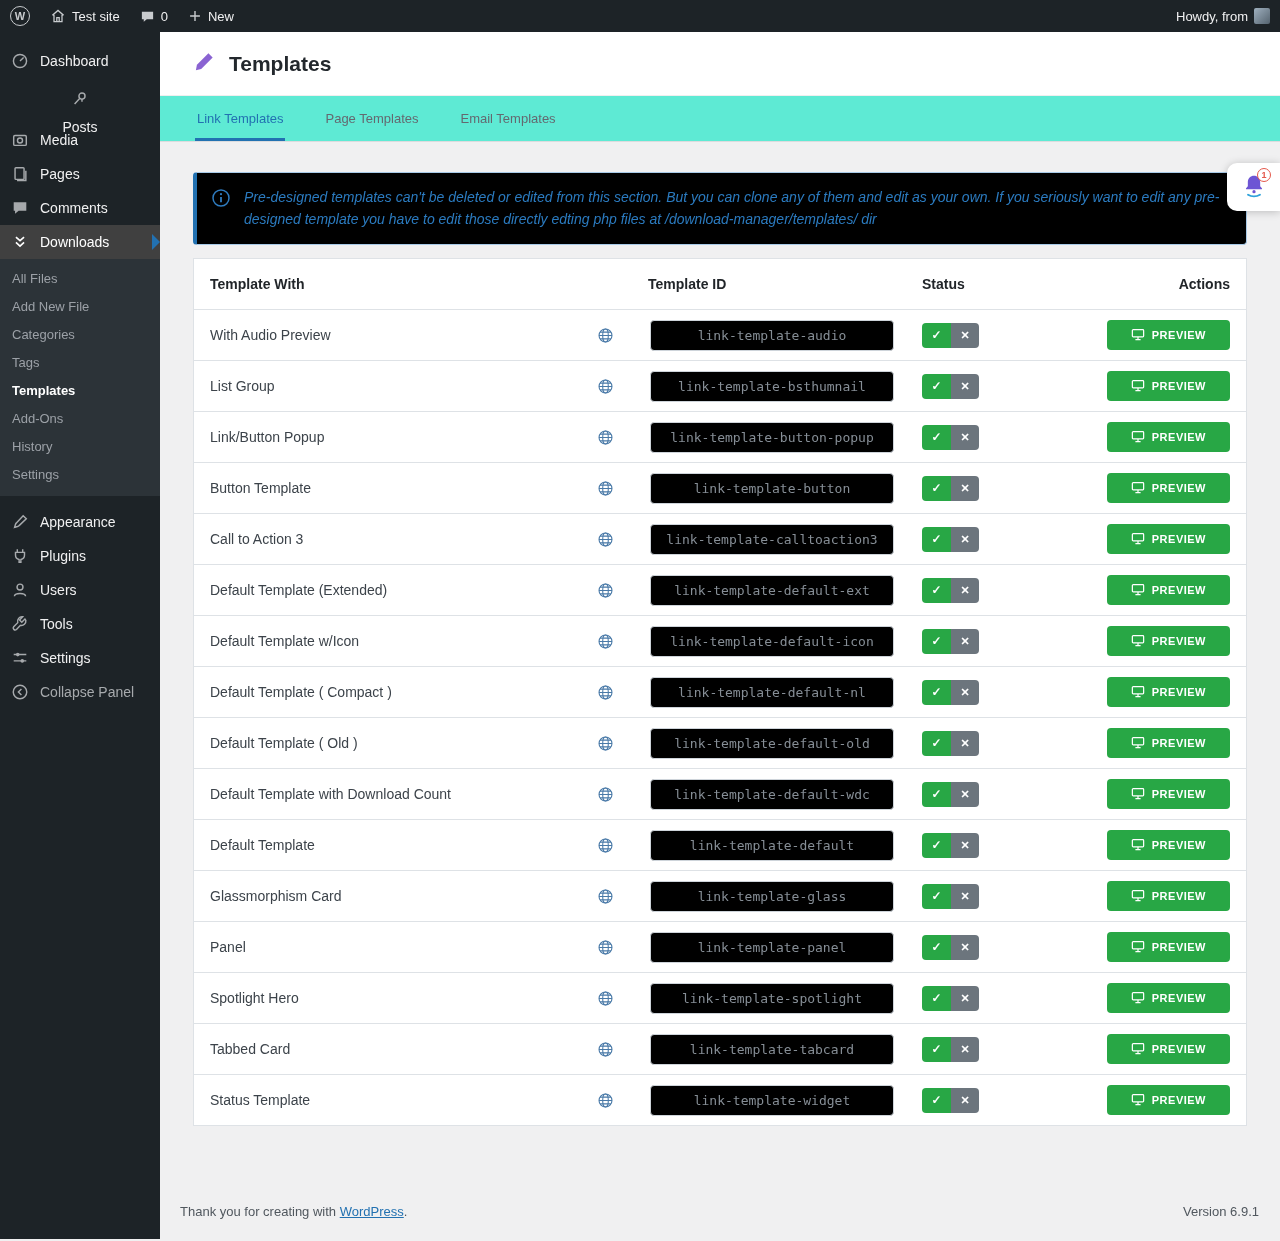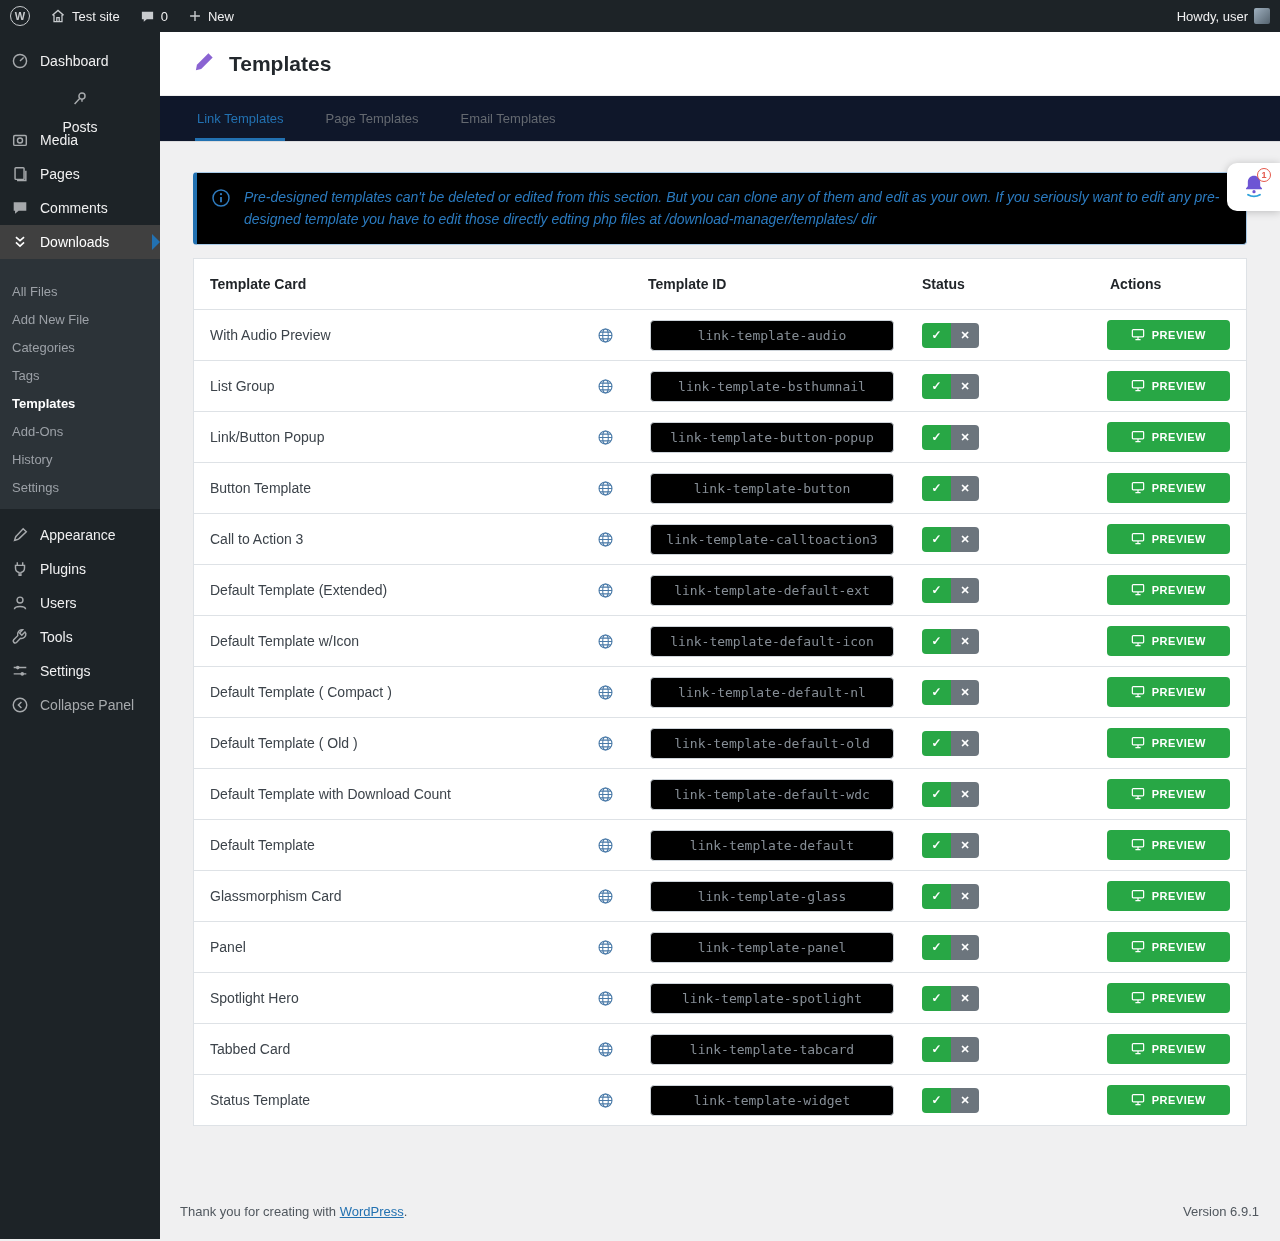--- a/index.html
+++ b/index.html
@@ -34,52 +34,52 @@
   }
   .sb-item .sb-icon { width:20px; height:20px; display:flex; align-items:center; justify-content:center; color:#a7aaad; flex:0 0 20px; }
   .sb-item.sep-top { margin-top:11px;flex-direction:column; }
   .sb-item.active { background:#404040; color:#fff; font-weight:400; }
   .sb-item.active .sb-icon { color:#fff; }
   .sb-item.active::after {
     content:""; position:absolute; right:-8px; top:50%; margin-top:-8px;
     border:8px solid transparent; border-left-color:#2271b1;
   }
   .sb-item.dim { color:#a7aaad; }
-  .sb-submenu { background:#2c3338; padding:18px 0 8px; }
+  .sb-submenu { background:#2c3338; padding:5px 0 8px; }
   .sb-sub-item { display:flex; align-items:center; height:28px; padding:0 12px;
     color:#9ca1a7; font-size:13px; cursor:pointer; }
   .sb-sub-item.current { color:#fff; font-weight:700; }
   .sb-appearance-gap { margin-top:9px; }
   
   .main { position:absolute; top:32px; left:160px; right:0; bottom:0; background:#f0f0f1; z-index:1; }
   .page-header {
     height:64px; background:#fff; display:flex; align-items:center; padding:0 33px;
     border-bottom:1px solid #efefef;
   }
   .page-title { font-size:21px; font-weight:600; color:#23282d; margin-left:13px; }
-  .tab-bar { height:46px; background:#0f172a; border-bottom:1px solid #dcdcde; display:flex; padding:0 35px; }
+  .tab-bar { height:46px; background:#5eead4; border-bottom:1px solid #dcdcde; display:flex; padding:0 35px; }
   .tab { display:flex; align-items:center; padding:3px 2px 0; margin-right:38px;
     font-size:13px; color:#646970; border-bottom:3px solid transparent; cursor:pointer; }
   .tab.active { color:#2271b1; border-bottom-color:#2271b1; }
   .content { padding:30px 33px 0; }
   
   .notice {
     display:flex; gap:13px; align-items:flex-start;
     background:#000000; border:1px solid #a8cae8; border-left:4px solid #2271b1;
     border-radius:4px; padding:14px 18px 14px 14px;
     color:#2b7bc0; font-style:italic; font-size:14px; line-height:1.55;
   }
   .notice .info-ic { flex:0 0 20px; margin-top:1px; }
   
   .tbl { margin-top:13px; background:#fff; border:1px solid #dee2e6; }
   .thead, .trow { display:grid; grid-template-columns:1fr 276px 200px 120px; align-items:center; padding:0 16px; }
   .thead { height:50px; font-weight:700; font-size:14px; color:#212529; }
   .thead .h-id { padding-left:14px; }
   .thead .h-status { padding-left:12px; }
-  .thead .h-actions { }
+  .thead .h-actions { text-align:right; }
   .trow { height:51px; border-top:1px solid #dee2e6; font-size:14px; color:#3c434a; }
   .cell-name { display:flex; align-items:center; justify-content:space-between; padding-right:20px; }
   .cell-name .globe { display:flex; cursor:pointer; }
   .cell-id { display:flex; justify-content:center; }
   .tid-input {
     width:244px; height:31px; border:1px solid #ced4da; border-radius:4px;
     text-align:center; font-family:"DejaVu Sans Mono", monospace; font-size:13px;
     color:#868e96; background:#000000; outline:none;
   }
   .cell-status { display:flex; align-items:center; padding-left:12px; }
@@ -143,21 +143,21 @@
   <div class="ab-item">
     <span>
       <svg width="14" height="14" viewBox="0 0 20 20" fill="none" stroke="#c8cbce" stroke-width="2">
         <path d="M10 3 V17 M3 10 H17"></path>
       </svg>
     </span>
     <span>New</span>
   </div>
   <div class="ab-right">
     <div class="ab-item">
-      <span>Howdy, user</span>
+      <span>Howdy, from</span>
       <span class="avatar"></span>
     </div>
   </div>
 </div>
 
 <div class="sidebar">
   <div class="sb-item">
     <span class="sb-icon">
       <svg width="18" height="18" viewBox="0 0 20 20" fill="none" stroke="currentColor" stroke-width="1.6">
         <circle cx="10" cy="10" r="7.3"></circle>
@@ -324,21 +324,21 @@
           <circle cx="10" cy="10" r="8"></circle>
           <path d="M10 9 V14.2" stroke-width="1.8"></path>
           <circle cx="10" cy="6.2" r="1.1" fill="#2f7cc0" stroke="none"></circle>
         </svg>
       </span>
       <span>Pre-designed templates can't be deleted or edited from this section. But you can clone any of them and edit as your own. If you seriously want to edit any pre-designed template you have to edit those directly edting php files at /download-manager/templates/ dir</span>
     </div>
 
     <div class="tbl">
       <div class="thead">
-        <div class="h-name">Template Card</div>
+        <div class="h-name">Template With</div>
         <div class="h-id">Template ID</div>
         <div class="h-status">Status</div>
         <div class="h-actions">Actions</div>
       </div>
       <div>
   <div class="trow">
     <div class="cell-name">
       <span>With Audio Preview</span>
       <span class="globe">
         <svg width="17" height="17" viewBox="0 0 20 20" fill="none" stroke="#4a7aa8" stroke-width="1.3">

